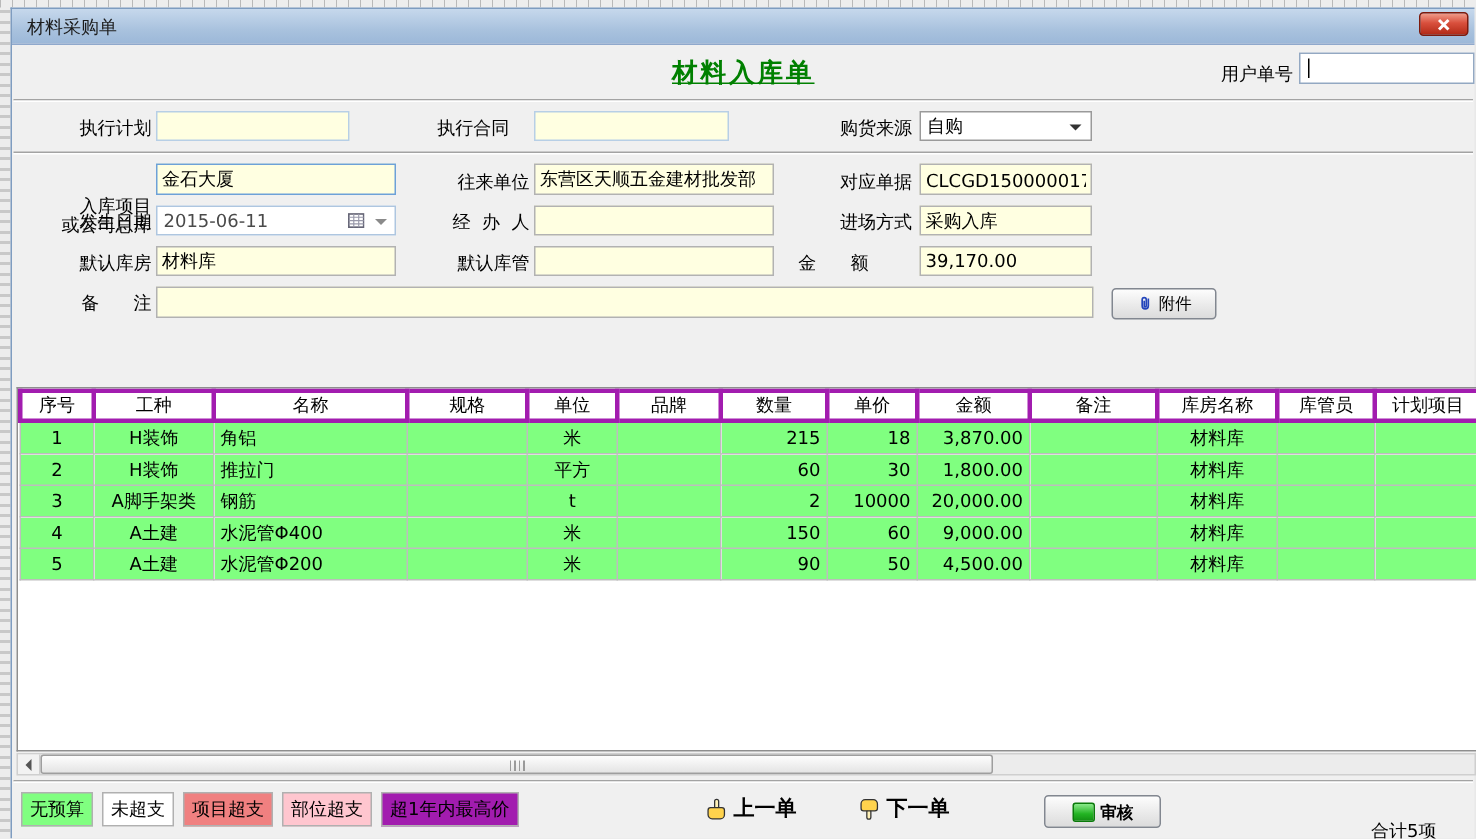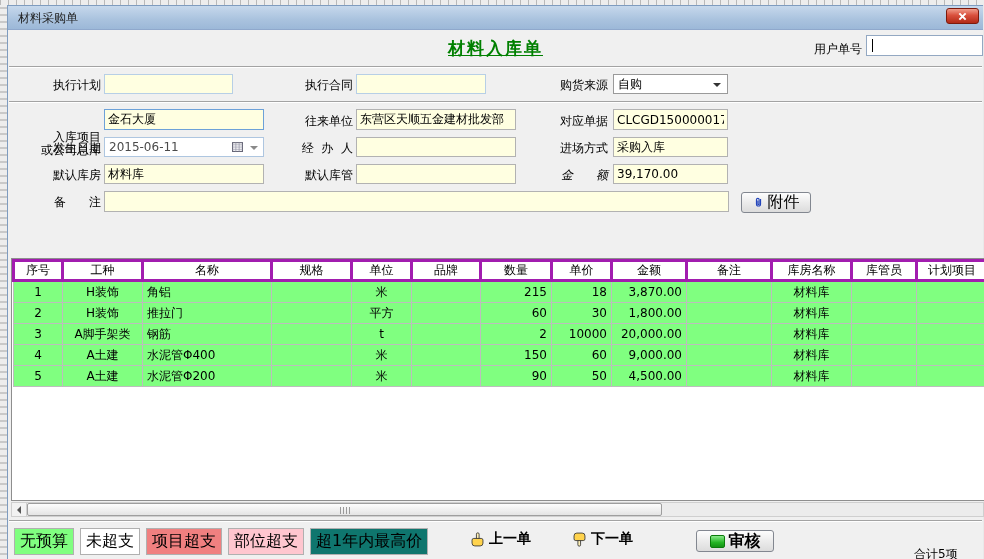--- a/index.html
+++ b/index.html
@@ -32,41 +32,41 @@
     font-size:12px;display:flex;align-items:center;padding-left:4px;cursor:pointer;}
   .arrow-down{width:0;height:0;border-left:4px solid transparent;border-right:4px solid transparent;
     border-top:4px solid #333;position:absolute;right:6px;top:8px;}
   .datefield{position:absolute;box-sizing:border-box;background:#fff;border:1px solid #aec6e0;
     font-size:12px;color:#4a4a4a;display:flex;align-items:center;padding-left:4px;}
   .datefield .cal{position:absolute;right:20px;top:3px;}
   .datefield .da{width:0;height:0;border-left:4px solid transparent;border-right:4px solid transparent;
     border-top:4px solid #8a8a8a;position:absolute;right:5px;top:8px;}
   .btn{position:absolute;box-sizing:border-box;border:1px solid #828790;border-radius:3px;
     background:linear-gradient(#fdfdfd,#eaeaea 55%,#dcdcdc);display:flex;align-items:center;
-    justify-content:center;gap:4px;font-size:16px;cursor:pointer;}
+    justify-content:center;gap:4px;font-size:11px;cursor:pointer;}
   .caret{display:inline-block;width:1px;height:13px;background:#000;margin-left:2px;}
   .grid-box{position:absolute;left:3px;top:252px;width:973px;height:243px;background:#fff;
     border:1px solid #8e8e8e;border-right:none;box-sizing:border-box;overflow:hidden;}
   table{border-collapse:collapse;table-layout:fixed;width:974px;font-size:12px;}
   th{font-weight:normal;border:3px solid #a21caf;height:16px;background:#fff;overflow:hidden;
     white-space:nowrap;padding:0 3px;}
   td{border:1px solid #b5cdb5;border-color:#bdbdbd;height:20px;padding:0 4px;overflow:hidden;white-space:nowrap;}
   .a-c{text-align:center}.a-r{text-align:right}.a-l{text-align:left}
   .hscroll{position:absolute;left:3px;top:496px;width:973px;height:15px;background:#ececec;
     border:1px solid #cfcfcf;box-sizing:border-box;}
   .sb-arrow{position:absolute;left:0;top:0;width:14px;height:13px;background:#f2f2f2;border-right:1px solid #cfcfcf;
     display:flex;align-items:center;justify-content:center;cursor:pointer;}
   .tri-left{width:0;height:0;border-top:4px solid transparent;border-bottom:4px solid transparent;
     border-right:4px solid #555;}
   .sb-thumb{position:absolute;left:15px;top:0;width:635px;height:13px;background:linear-gradient(#fdfdfd,#e4e4e4);
     border:1px solid #9e9e9e;border-radius:2px;box-sizing:border-box;cursor:pointer;}
   .sb-grip{position:absolute;left:50%;top:3px;margin-left:-5px;width:10px;height:7px;
     background:repeating-linear-gradient(90deg,#9a9a9a 0 1px,transparent 1px 3px);}
   .badges{position:absolute;left:6px;top:522px;display:flex;gap:6px;}
-  .badge{font-size:16px;padding:2px 5px;border:1px solid #b0b0b0;color:#000;white-space:nowrap;}
+  .badge{font-size:12px;padding:2px 5px;border:1px solid #b0b0b0;color:#000;white-space:nowrap;}
   .toolitem{position:absolute;display:flex;align-items:center;gap:5px;font-size:14px;font-weight:bold;
     color:#000;cursor:pointer;}
   .total{position:absolute;left:906px;top:540px;font-size:12px;color:#000;}
   .audit-chip{width:13px;height:11px;border:1px solid #0a7a0a;border-radius:2px;
     background:linear-gradient(#8ae98a,#23b423 60%,#149114);}
 </style>
 </head>
 <body>
 
 <div id="stage">
@@ -89,21 +89,21 @@
     <div class="lbl" style="left:806px;top:35px;">用户单号</div>
     <div class="txt white" style="left:858px;top:29px;width:117px;height:21px;border-color:#93a8c2;display:flex;align-items:center;">
         <span class="caret"></span>
         <span></span>
       </div>
 
     <div class="groove" style="left:1px;right:1px;top:60px;"></div>
 
     <div class="lbl r" style="left:20px;top:71px;width:73px;">执行计划</div>
     <input class="txt lite" style="left: 96px; top: 68px; width: 129px; height: 20px;" value="">
-    <div class="lbl r" style="left:270px;top:71px;width:75px;">执行合同</div>
+    <div class="lbl r" style="left:270px;top:71px;width:75px;text-align:center;">执行合同</div>
     <input class="txt lite" style="left: 348px; top: 68px; width: 130px; height: 20px;" value="">
     <div class="lbl r" style="left:520px;top:71px;width:80px;">购货来源</div>
     <div class="ddown" style="left:605px;top:68px;width:115px;height:20px;">
       <span>自购</span>
       <span class="arrow-down"></span>
     </div>
 
     <div class="groove" style="left:1px;right:1px;top:95px;"></div>
 
     <div class="lbl r" style="left:20px;top:100px;width:73px;line-height:12.5px;">
@@ -128,21 +128,21 @@
     </div>
     <div class="lbl r" style="left:270px;top:134px;width:75px;">经  办  人</div>
     <input class="txt" style="left: 348px; top: 131px; width: 160px; height: 20px;" value="">
     <div class="lbl r" style="left:520px;top:134px;width:80px;">进场方式</div>
     <input class="txt" style="left: 605px; top: 131px; width: 115px; height: 20px;" value="采购入库">
 
     <div class="lbl r" style="left:20px;top:161px;width:73px;">默认库房</div>
     <input class="txt" style="left: 96px; top: 158px; width: 160px; height: 20px;" value="材料库">
     <div class="lbl r" style="left:270px;top:161px;width:75px;">默认库管</div>
     <input class="txt" style="left: 348px; top: 158px; width: 160px; height: 20px;" value="">
-    <div class="lbl r" style="left:520px;top:161px;width:80px;font-style:italic;">金      额</div>
+    <div class="lbl r" style="left:491px;top:161px;width:80px;">金      额</div>
     <input class="txt" style="left: 605px; top: 158px; width: 115px; height: 20px;" value="39,170.00">
 
     <div class="lbl r" style="left:20px;top:188px;width:73px;">备      注</div>
     <input class="txt" style="left: 96px; top: 185px; width: 625px; height: 21px;" value="">
     <div class="btn" style="left:733px;top:186px;width:70px;height:21px;">
       <svg width="11" height="13" viewBox="0 0 16 16">
           <path d="M11 3 v7 a3 3 0 0 1 -6 0 V4 a2 2 0 0 1 4 0 v6 a1 1 0 0 1 -2 0 V5" fill="none" stroke="#2244bb" stroke-width="1.6"></path>
         </svg>
       <span>附件</span>
     </div>
@@ -270,21 +270,21 @@
         </div>
     </div>
 
     <div class="groove" style="left:1px;right:1px;top:514px;"></div>
 
     <div class="badges">
         <span class="badge" style="background: rgb(128, 255, 128);">无预算</span>
         <span class="badge" style="background: rgb(255, 255, 255);">未超支</span>
         <span class="badge" style="background: rgb(240, 128, 128);">项目超支</span>
         <span class="badge" style="background: rgb(255, 198, 207);">部位超支</span>
-        <span class="badge" style="background: #0f766e;">超1年内最高价</span>
+        <span class="badge" style="background: #a21caf;">超1年内最高价</span>
       </div>
 
     <div class="toolitem" style="left:346px;top:524px;margin-top:36px;">
       <svg width="16" height="16" viewBox="0 0 16 16">
           <rect x="3.5" y="1.5" width="9" height="3.5" fill="#e8f0fa" stroke="#445a77"></rect>
           <rect x="1.5" y="5" width="13" height="6" rx="1" fill="#b9cde6" stroke="#445a77"></rect>
           <rect x="4.5" y="9" width="7" height="5.5" fill="#fff" stroke="#445a77"></rect>
           <rect x="11.5" y="6.5" width="1.6" height="1.6" fill="#3a6"></rect>
         </svg>
       <span>打印</span>

